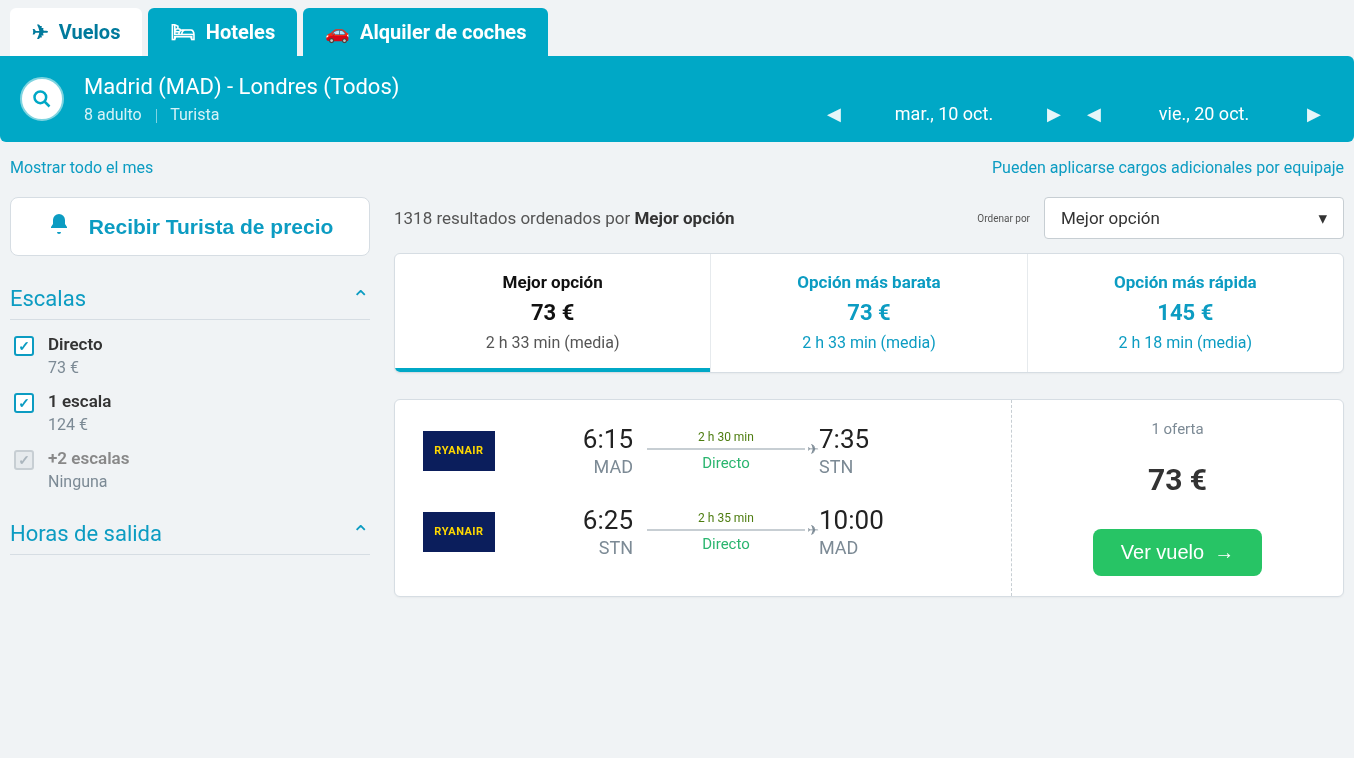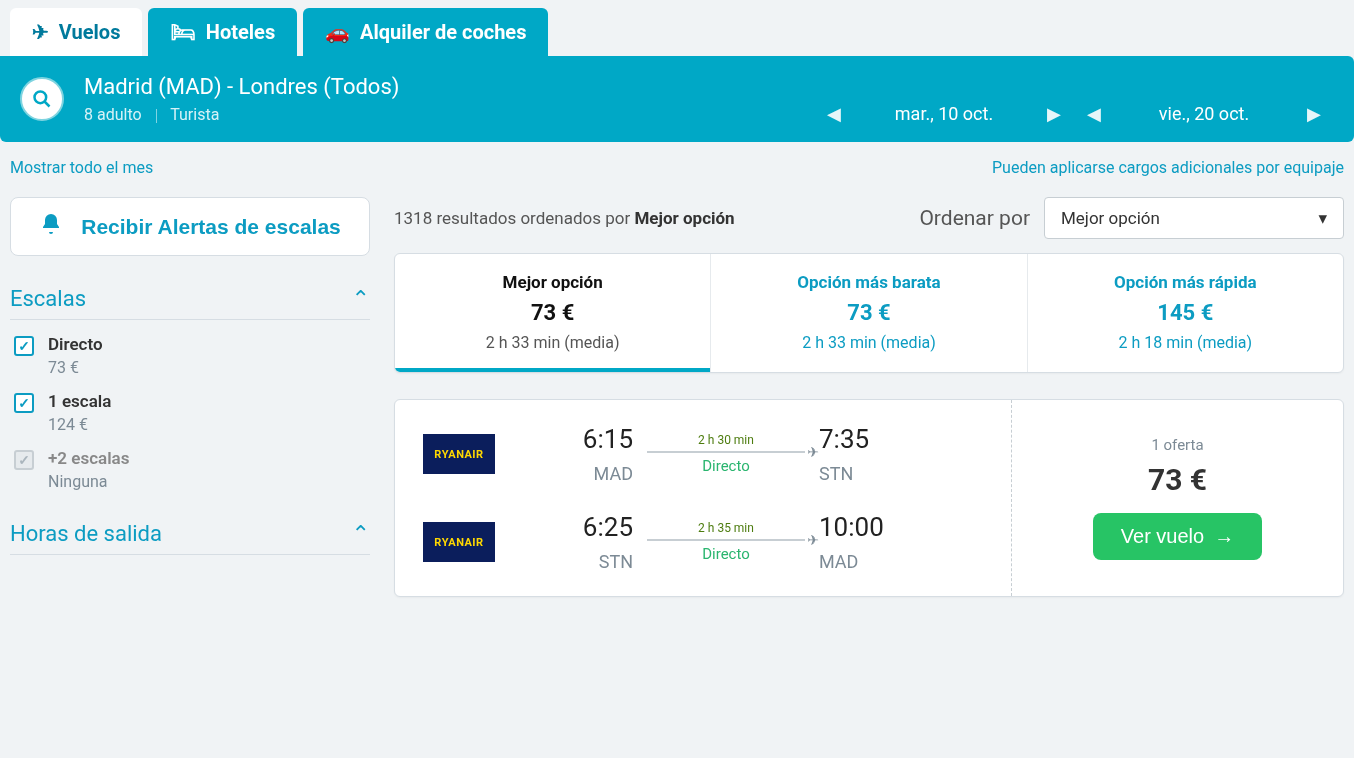--- a/index.html
+++ b/index.html
@@ -40,21 +40,21 @@
   .checkbox.disabled { background:#e6eaed; border-color:#c7ced3;}
   .checkbox.disabled::after { content:"✓"; color:#aab5bd; font-size:14px; font-weight:bold; }
   .filter-item .lbl { font-size:17px; color:#333; font-weight:600;}
   .filter-item .lbl.disabled { color:#888; }
   .filter-item .sub { font-size:16px; color:#7c8a95; margin-top:4px;}
   
   .results-top { display:flex; justify-content:space-between; align-items:center; margin-bottom:10px;}
   .results-summary { color:#555; font-size:17px; }
   .results-summary b { color:#333; font-weight:700; }
   .sort-wrap { display:flex; align-items:center; gap:14px;}
-  .sort-label { color:#555; font-size:21px;}
+  .sort-label { color:#555; font-size:10px;}
   .sort-select { background:#fff; border:1px solid #c7ced3; border-radius:4px; padding:10px 16px; font-size:17px; color:#333; display:flex; align-items:center; justify-content:space-between; width:300px; cursor:pointer;}
   
   .options-row { display:flex; background:#fff; border:1px solid #d6dde3; border-radius:6px; overflow:hidden; margin-top:14px; box-shadow: 0 1px 2px rgba(0,0,0,0.04);}
   .option-card { flex:1; text-align:center; padding:18px 8px 20px; cursor:pointer; position:relative;}
   .option-card + .option-card { border-left:1px solid #e6eaed; }
   .option-card .title { font-size:17px; font-weight:700; }
   .option-card .price { font-size:22px; font-weight:700; margin-top:8px;}
   .option-card .detail { font-size:16px; margin-top:8px; color:#555;}
   .option-card.secondary .title { color:#0c9cc2; }
   .option-card.secondary .price { color:#0c9cc2; }
@@ -62,27 +62,27 @@
   .option-card.active::after { content:""; position:absolute; left:0; right:0; bottom:-1px; height:5px; background:#00a8c6; }
   
   .result-card { background:#fff; border:1px solid #d6dde3; border-radius:6px; margin-top:26px; display:flex; box-shadow: 0 1px 2px rgba(0,0,0,0.04);}
   .legs { flex:1; padding: 24px 10px 24px 28px; }
   .leg { display:flex; align-items:center; gap: 8px; }
   .leg + .leg { margin-top: 28px; }
   .airline-logo { width:72px; height:40px; background:#0b1e5c; color:#ffd800; font-size:11px; font-weight:700; display:flex; align-items:center; justify-content:center; letter-spacing:0.5px; flex-shrink:0;}
   .time-block { text-align:right; width:130px;}
   .time-block.right { text-align:left; }
   .time-block .time { font-size:26px; color:#222; }
-  .time-block .code { font-size:18px; color:#7c8a95; margin-top:9px;}
+  .time-block .code { font-size:18px; color:#7c8a95; margin-top:2px;}
   .route-line { flex:0 0 170px; text-align:center; position:relative; padding: 0 6px;}
   .route-line .dur { font-size:12px; color:#4d7c0f; margin-bottom:4px;}
   .route-line .line { height:2px; background:#c7ced3; margin: 4px 0; position:relative;}
   .route-line .plane { position:absolute; right:-14px; top:50%; transform:translateY(-50%); color:#7c8a95; font-size:14px;}
   .route-line .type { font-size:15px; color:#2ab56f; margin-top:4px; }
-  .price-panel { width: 332px; border-left: 1px dashed #c7ced3; display:flex; flex-direction:column; align-items:center; justify-content:center; gap:8px; padding:20px;}
+  .price-panel { width: 332px; border-left: 1px dashed #c7ced3; display:flex; flex-direction:column; align-items:center; justify-content:center; gap:24px; padding:20px;}
   .price-panel .offers { color:#7c8a95; font-size:15px;}
   .price-panel .price { font-size:30px; font-weight:700; color:#333;}
   .cta { background:#27c465; color:#fff; font-size:20px; font-weight:400; border:none; border-radius:8px; padding:12px 28px; cursor:pointer; display:flex; align-items:center; gap:10px; margin-top:8px;}
   
   .chev { font-size:22px; }
 </style>
 </head>
 <body>
 
 <div class="tabs">
@@ -138,21 +138,21 @@
 
 <div class="main">
 
   <div class="sidebar">
     <button class="alert-btn">
       <span>
         <svg width="24" height="24" viewBox="0 0 24 24" fill="#0c9cc2">
             <path d="M12 2a6 6 0 00-6 6v4l-2 3v1h16v-1l-2-3V8a6 6 0 00-6-6zm-2 18a2 2 0 104 0h-4z"></path>
           </svg>
       </span>
-      <span class="txt">Recibir Alertas de escalas</span>
+      <span class="txt">Recibir Turista de precio</span>
     </button>
 
     <div class="filter-group">
       <div class="filter-header">
         <span>Escalas</span>
         <span class="chev">⌃</span>
       </div>
       <hr class="filter-hr">
       <div id="stops-list">
           <div class="filter-item">

